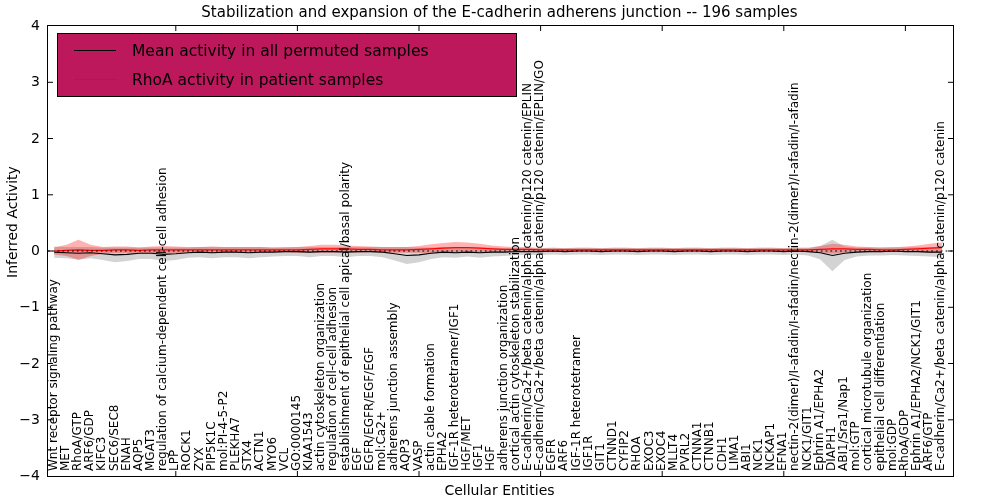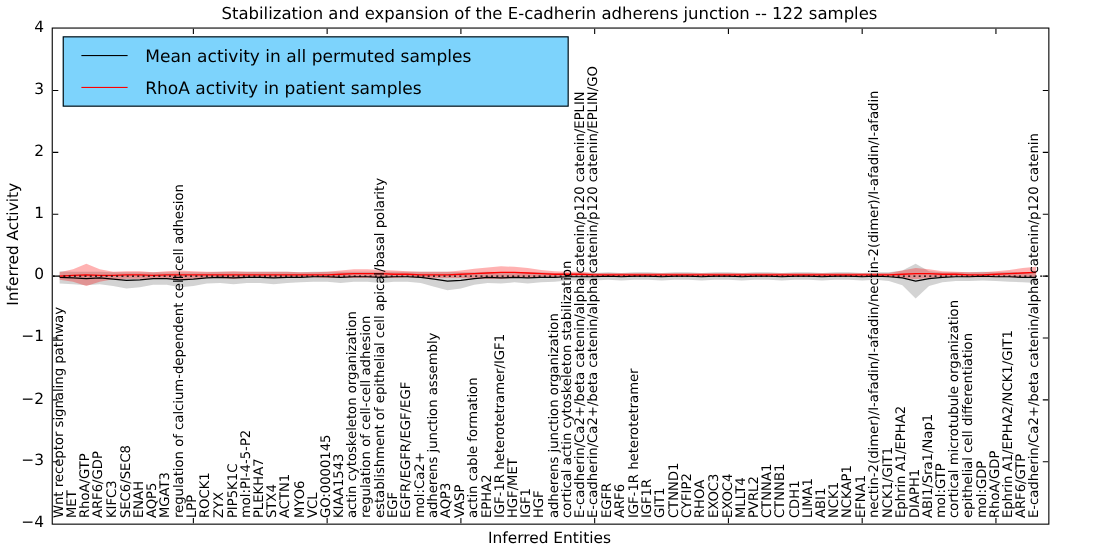--- a/index.html
+++ b/index.html
@@ -9,37 +9,37 @@
          font-size:15px;white-space:nowrap;}
   #plot-box{position:absolute;left:47px;top:25px;width:905px;height:450px;
             border:1px solid #000;box-sizing:content-box;}
   #plot-svg{position:absolute;left:0;top:0;}
   #ylabel{position:absolute;left:-18px;top:240px;width:60px;text-align:center;
           font-size:14px;transform:rotate(-90deg);transform-origin:50% 50%;white-space:nowrap;}
   #xlabel{position:absolute;left:47px;top:482px;width:905px;text-align:center;font-size:14px;}
   .ytick-label{position:absolute;left:0;width:40px;text-align:right;font-size:14px;line-height:16px;}
   .xcat{position:absolute;font-size:12px;line-height:13px;white-space:nowrap;
         transform:rotate(-90deg);transform-origin:0 0;}
-  #legend{position:absolute;left:57px;top:33px;width:460px;height:64px;background:#7dd3fc;
+  #legend{position:absolute;left:57px;top:33px;width:460px;height:64px;background:#be185d;
           border:1.5px solid #000;display:flex;flex-direction:column;justify-content:space-around;
           padding:2px 0;box-sizing:border-box;z-index:30;}
   .legend-row{display:flex;align-items:center;}
   .legend-line{display:inline-block;width:42px;height:0;border-top:1.6px solid #000;
                margin-left:16px;margin-right:16px;flex:none;}
   .legend-text{font-size:15.5px;white-space:nowrap;}
   .layer{position:absolute;left:0;top:0;width:100%;height:100%;}
 </style>
 </head>
 <body>
 
 <div id="fig">
-  <div id="title">Stabilization and expansion of the E-cadherin adherens junction -- 122 samples</div>
+  <div id="title">Stabilization and expansion of the E-cadherin adherens junction -- 196 samples</div>
 
   <div id="ylabel">Inferred Activity</div>
-  <div id="xlabel">Inferred Entities</div>
+  <div id="xlabel">Cellular Entities</div>
 
   <div id="ytick-layer" class="layer">
       <div class="ytick-label" style="top: 17px;">4</div>
       <div class="ytick-label" style="top: 73.25px;">3</div>
       <div class="ytick-label" style="top: 129.5px;">2</div>
       <div class="ytick-label" style="top: 185.75px;">1</div>
       <div class="ytick-label" style="top: 242px;">0</div>
       <div class="ytick-label" style="top: 298.25px;">−1</div>
       <div class="ytick-label" style="top: 354.5px;">−2</div>
       <div class="ytick-label" style="top: 410.75px;">−3</div>

